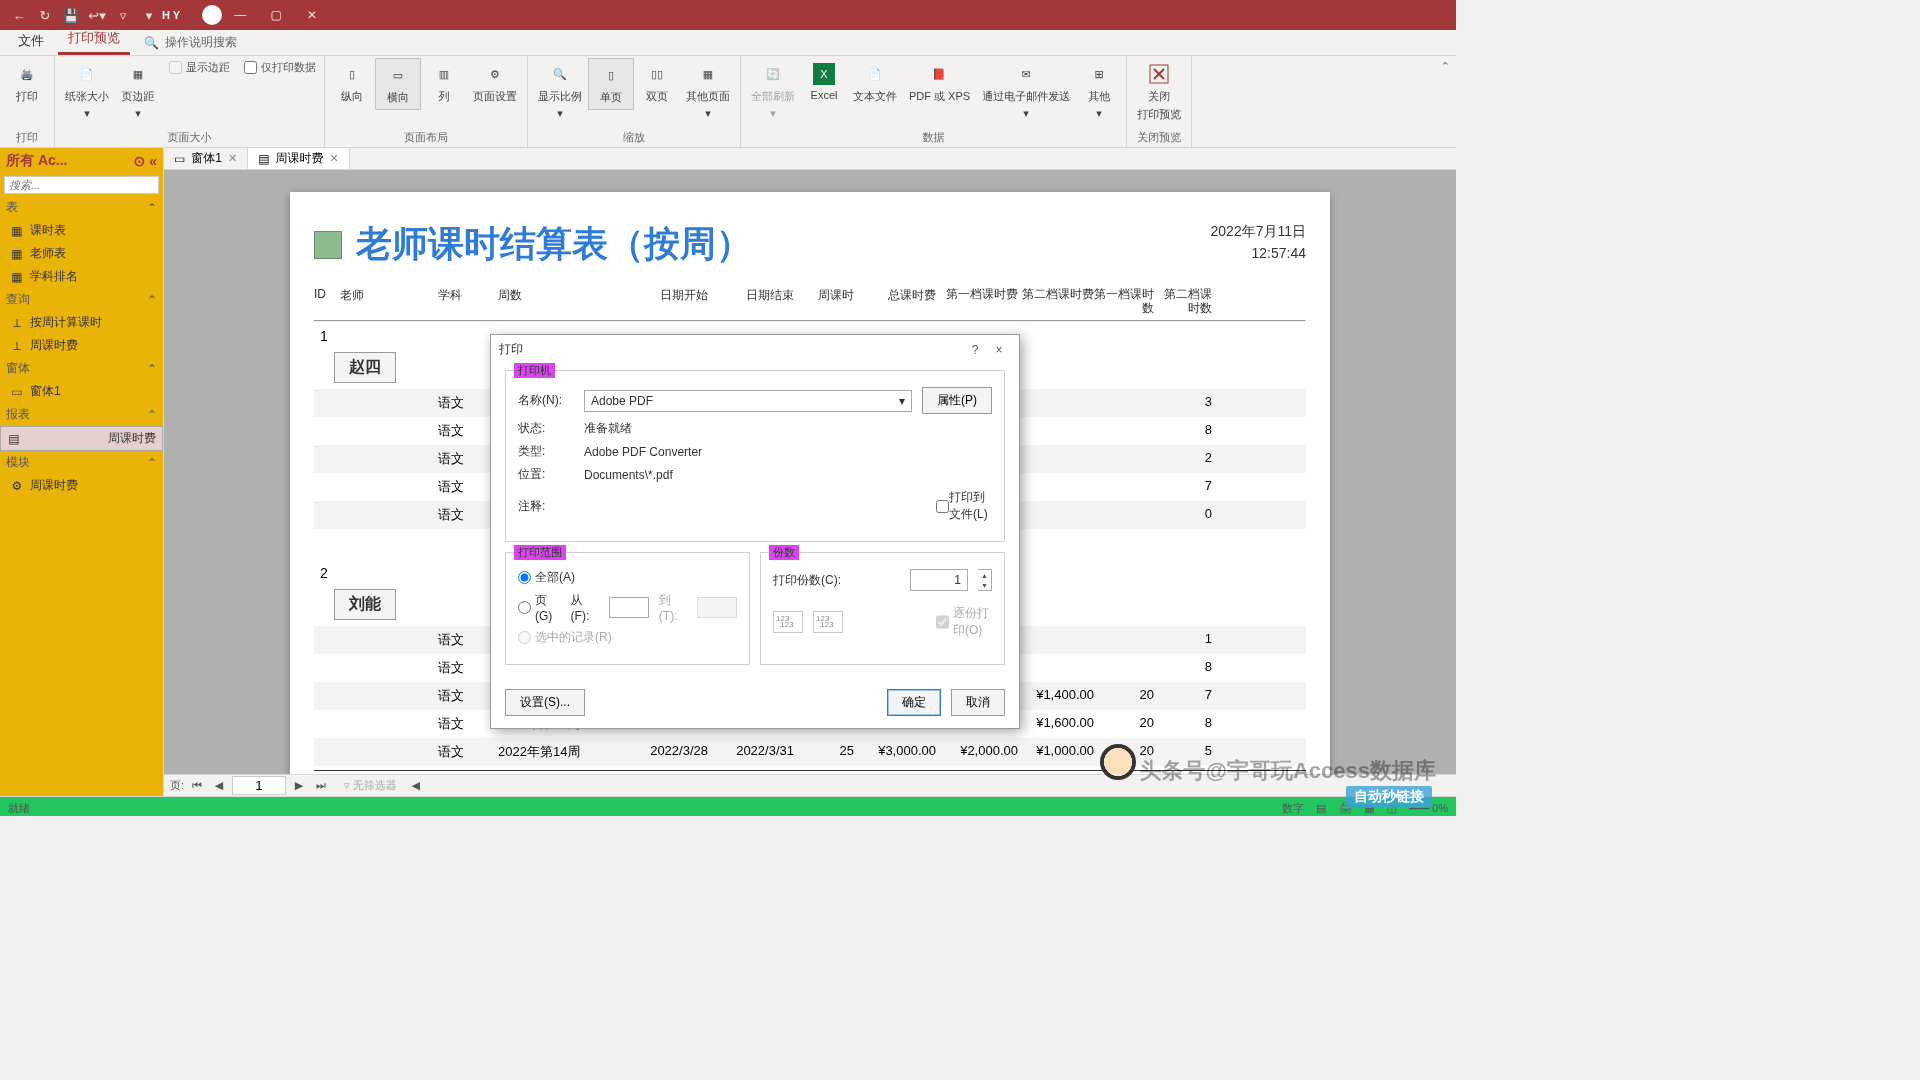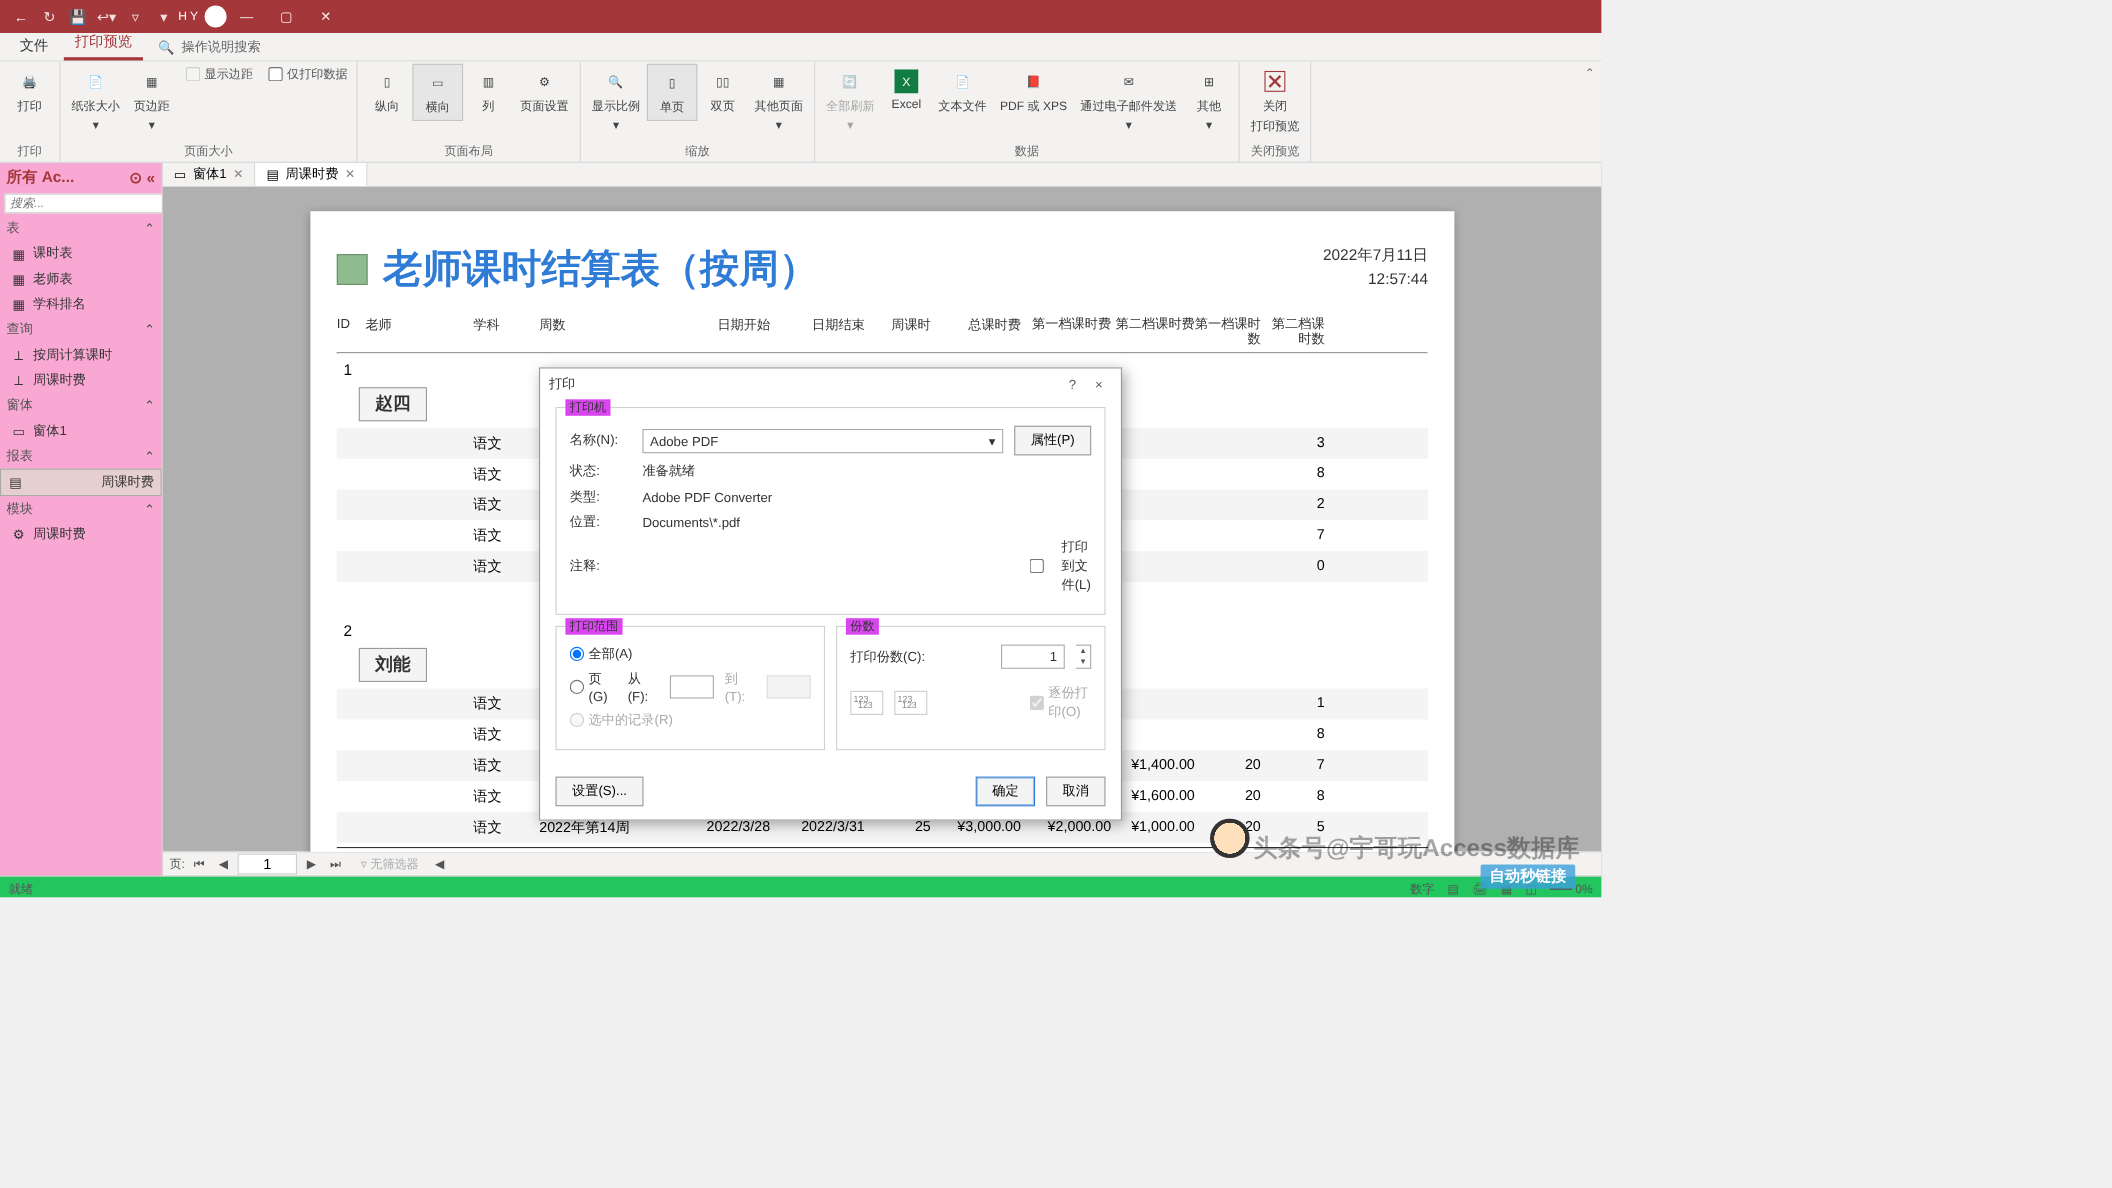--- a/index.html
+++ b/index.html
@@ -2,21 +2,21 @@
 <html><head>
 <meta charset="utf-8">
 <style>
 * { margin:0; padding:0; box-sizing:border-box; font-family:"Microsoft YaHei","Segoe UI",sans-serif; }
 body { width:1456px; height:816px; background:#f0f0f0; overflow:hidden; font-size:12px; position:relative; }
 
 
 .titlebar { height:30px; background:#a4373a; color:#fff; display:flex; align-items:center; padding:0 6px; }
 .titlebar .tb-btn { width:26px; height:26px; display:flex; align-items:center; justify-content:center; opacity:.85; font-size:13px; }
 .titlebar .title { flex:1; text-align:center; font-size:11px; opacity:.92; white-space:nowrap; overflow:hidden; }
-.titlebar .user { display:flex; align-items:center; gap:6px; font-size:11px; }
+.titlebar .user { display:flex; align-items:center; gap:22px; font-size:11px;font-weight:bold; }
 .titlebar .avatar { width:20px; height:20px; border-radius:50%; background:#fff; }
 .titlebar .winbtn { width:36px; height:28px; display:flex; align-items:center; justify-content:center; font-size:12px; opacity:.9; }
 
 
 .tabrow { height:26px; background:#f3f2f1; display:flex; align-items:flex-end; padding-left:8px; border-bottom:1px solid #d6d6d6; gap:4px; }
 .tabrow .ftab { padding:4px 10px 5px; font-size:13px; color:#333; }
 .tabrow .ftab.active { border-bottom:3px solid #a4373a; color:#a4373a; font-weight:500; }
 .tabrow .search { display:flex; align-items:center; color:#666; gap:6px; padding:4px 10px; }
 
 
@@ -26,21 +26,21 @@
 .rgroup .glabel { text-align:center; font-size:11px; color:#666; padding:2px 0; }
 .rbtn { display:flex; flex-direction:column; align-items:center; justify-content:flex-start; padding:4px 6px; min-width:46px; text-align:center; color:#444; font-size:11px; gap:3px; }
 .rbtn.disabled { opacity:.45; }
 .rbtn .ricon { width:24px; height:24px; display:flex; align-items:center; justify-content:center; }
 .rbtn.active { background:#e6e6e6; border:1px solid #c4c4c4; }
 .checkrow { display:flex; align-items:center; gap:4px; font-size:11px; color:#555; padding:2px 4px; }
 .ribbon-collapse { position:absolute; right:6px; top:4px; color:#666; font-size:11px; }
 
 
 .main { display:flex; height:calc(100% - 30px - 26px - 92px - 20px); }
-.nav { width:148px; background:#f9a8d4; border-right:1px solid #d6d6d6; overflow:hidden; }
+.nav { width:164px; background:#eab308; border-right:1px solid #d6d6d6; overflow:hidden; }
 .nav-hdr { display:flex; align-items:center; justify-content:space-between; padding:4px 6px; font-size:14px; font-weight:600; color:#a4373a; }
 .nav-search { display:flex; padding:2px 4px; }
 .nav-search input { flex:1; border:1px solid #ccc; padding:2px 4px; font-size:11px; font-style:italic; color:#888; }
 .nav-cat { display:flex; align-items:center; justify-content:space-between; padding:3px 6px; font-size:12px; color:#555; }
 .nav-item { display:flex; align-items:center; gap:6px; padding:3px 10px; font-size:12px; color:#333; }
 .nav-item.sel { background:#e6cfcf; }
 .nav-item .nicon { width:14px; height:14px; display:inline-flex; align-items:center; justify-content:center; }
 
 
 .docarea { flex:1; display:flex; flex-direction:column; background:#b0b0b0; }
@@ -588,21 +588,21 @@
           <label>类型:</label>
           <span class="val">Adobe PDF Converter</span>
         </div>
       <div class="frow">
           <label>位置:</label>
           <span class="val">Documents\*.pdf</span>
         </div>
       <div class="frow">
           <label>注释:</label>
           <span style="flex:1"></span>
-        <label style="display:flex;gap:16px;align-items:center;">
+        <label style="display:flex;gap:0;align-items:center;">
             <input type="checkbox" style="">
             <span>打印到文件(L)</span>
           </label>
       </div>
     </div>
     <div class="half">
       <div class="fs">
         <div class="legend">打印范围</div>
         <div class="frow">
             <label style="width:auto;display:flex;gap:4px;">

